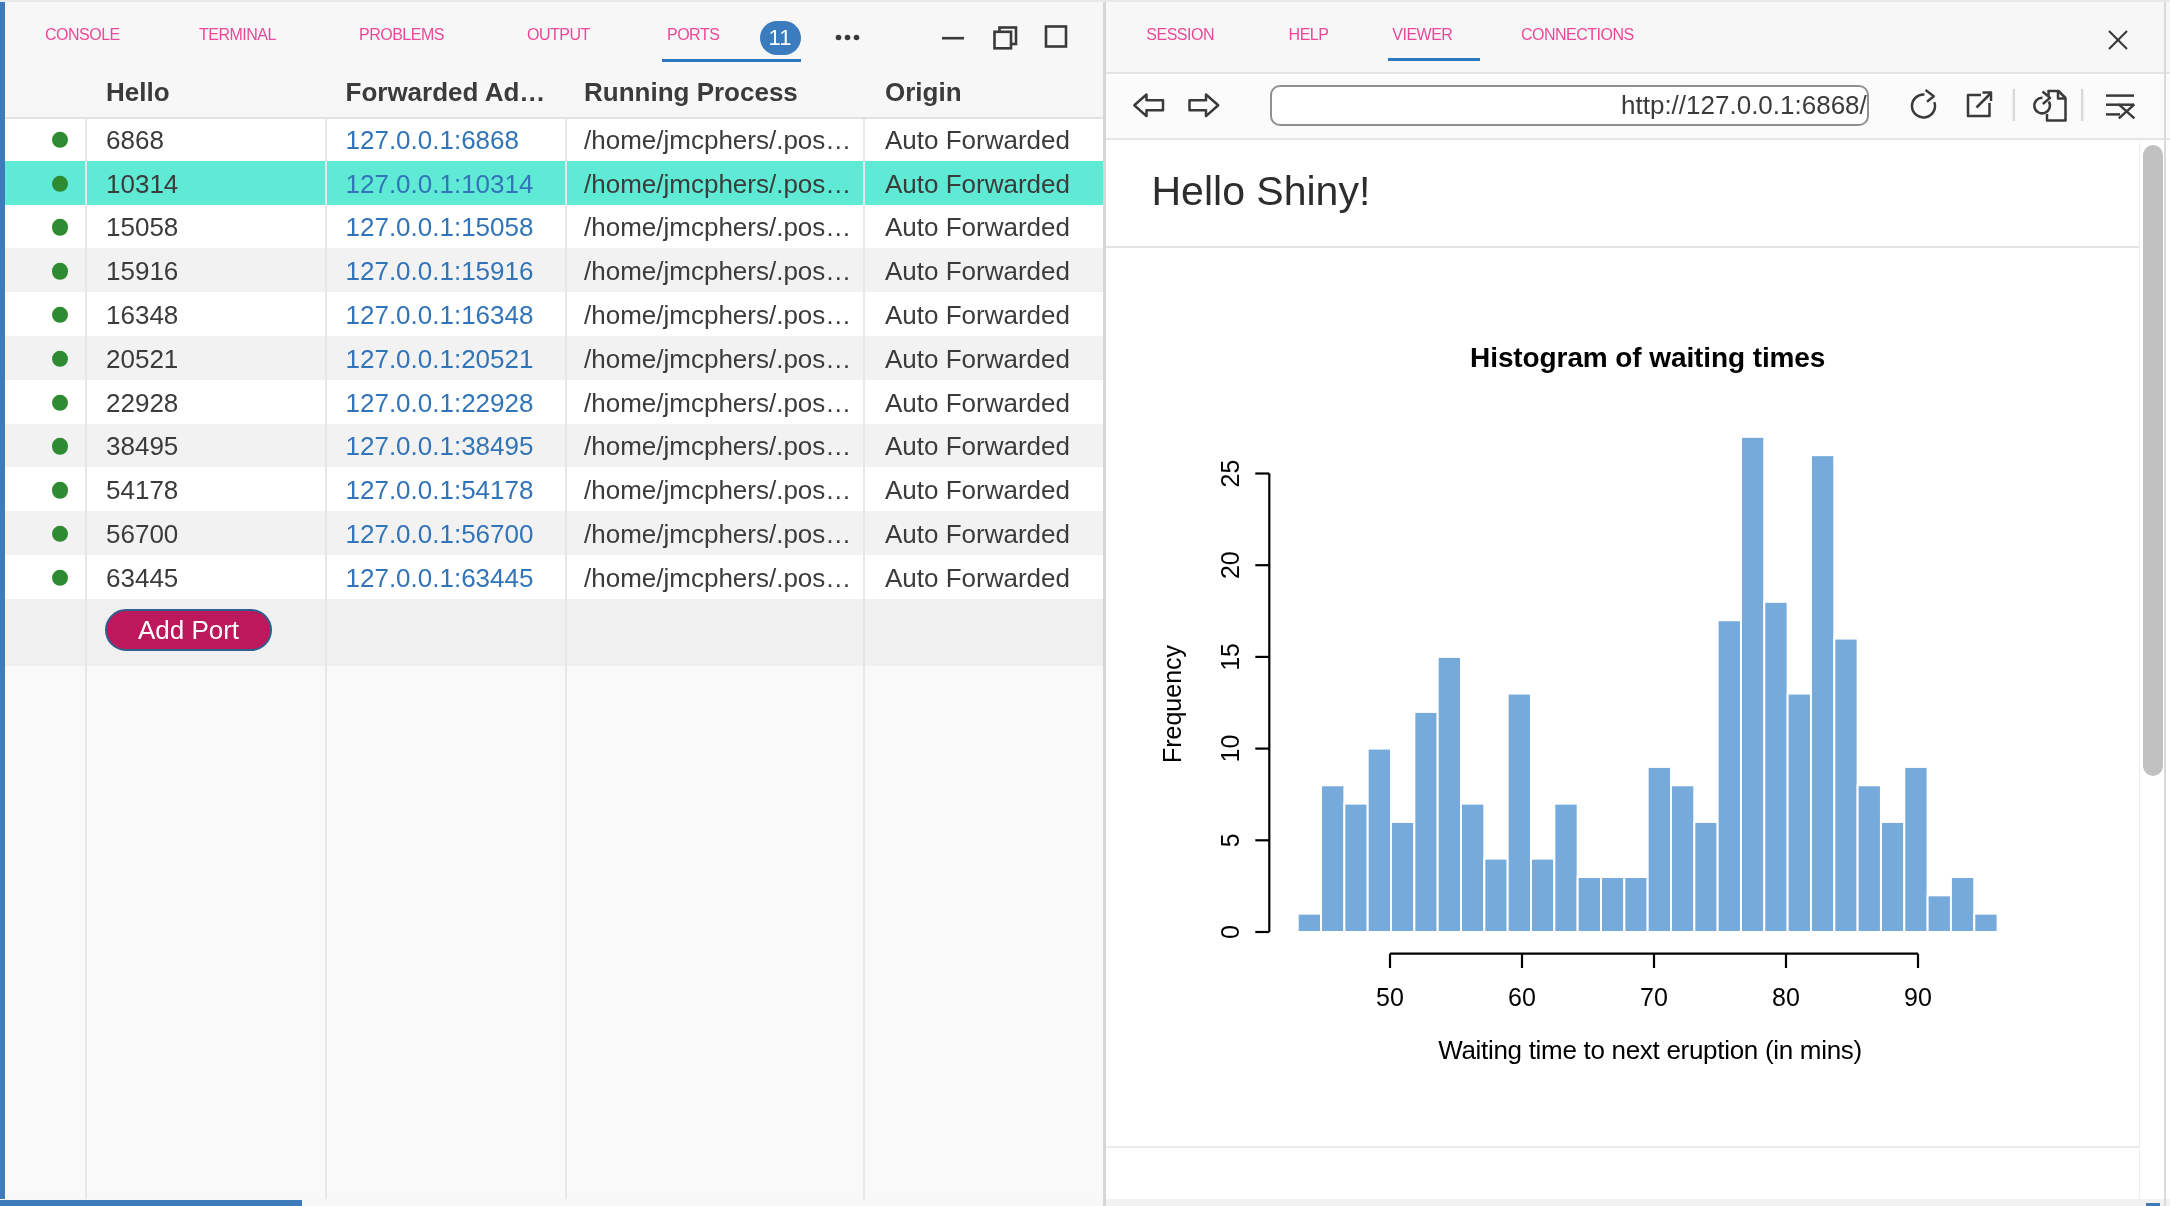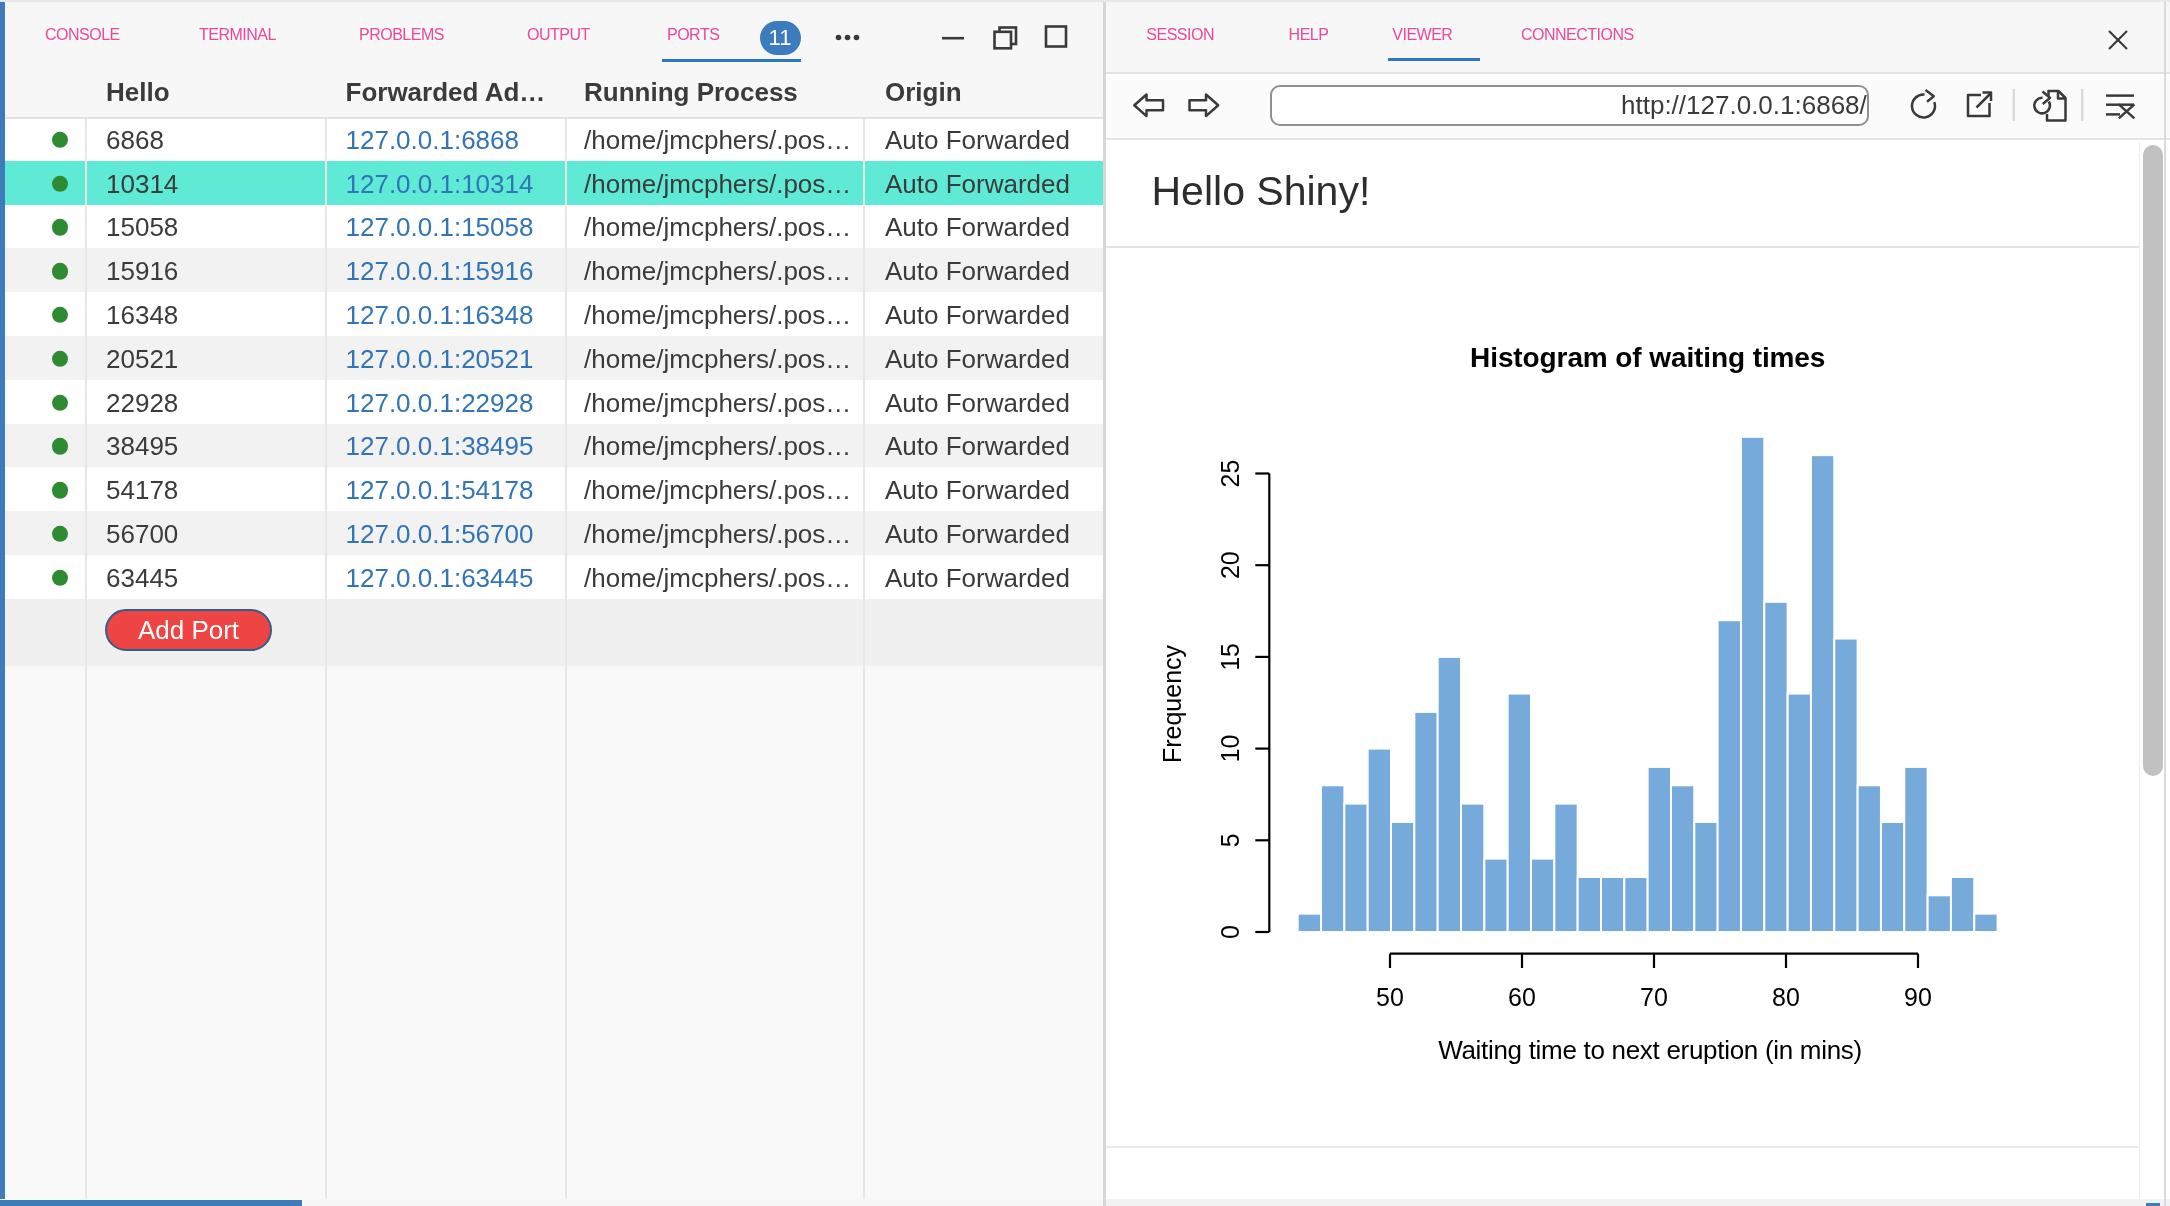--- a/index.html
+++ b/index.html
@@ -16,21 +16,21 @@
 #tabletop { position:absolute; left:5px; top:117px; width:1098px; height:2px; background:#e2e2e2; }
 .vsep { position:absolute; top:119px; width:2px; height:1080px; background:#e7e7e7; z-index:5; }
 .row { position:relative; width:1103px; height:43.8px;padding-left:35px; }
 .row span { position:absolute; top:calc(50% + 1px); transform:translateY(-50%); font-size:26px; color:#3b3b3b; white-space:nowrap; }
 .dot { left:51.8px; width:16.4px; height:16.4px; border-radius:50%; background:#2e8b31; }
 .c1 { left:106px; }
 .c2 { left:345.5px; color:#3274b8 !important; }
 .c3 { left:584px; }
 .c4 { left:885px; }
 #addrow { position:relative; width:1103px; height:67.7px; background:#f0f0f0; }
-#addbtn { position:absolute; left:105px; top:10px; width:167px; height:42px; background:#ef4444;
+#addbtn { position:absolute; left:105px; top:10px; width:167px; height:42px; background:#be185d;
   border:2px solid #2e5f8d; border-radius:21px; color:#fff; font-size:26px; text-align:center;
   line-height:38px; }
 #hscroll { position:absolute; left:0; top:1199.5px; width:302px; height:6.5px; background:#3e7bba; z-index:35; }
 
 #vdivider { position:absolute; left:1103px; top:0; width:3px; height:1206px; background:#d6d6d6; z-index:20; }
 
 #rightpanel { position:absolute; left:1106px; top:0; width:1064px; height:1206px; background:#fff; }
 #rtabbar { position:absolute; left:1106px; top:2px; width:1064px; height:72px; background:#f7f7f7;
   border-bottom:2px solid #e3e3e3; z-index:10; }
 #rtoolbar { position:absolute; left:1106px; top:76px; width:1064px; height:64px; background:#fbfbfb;

